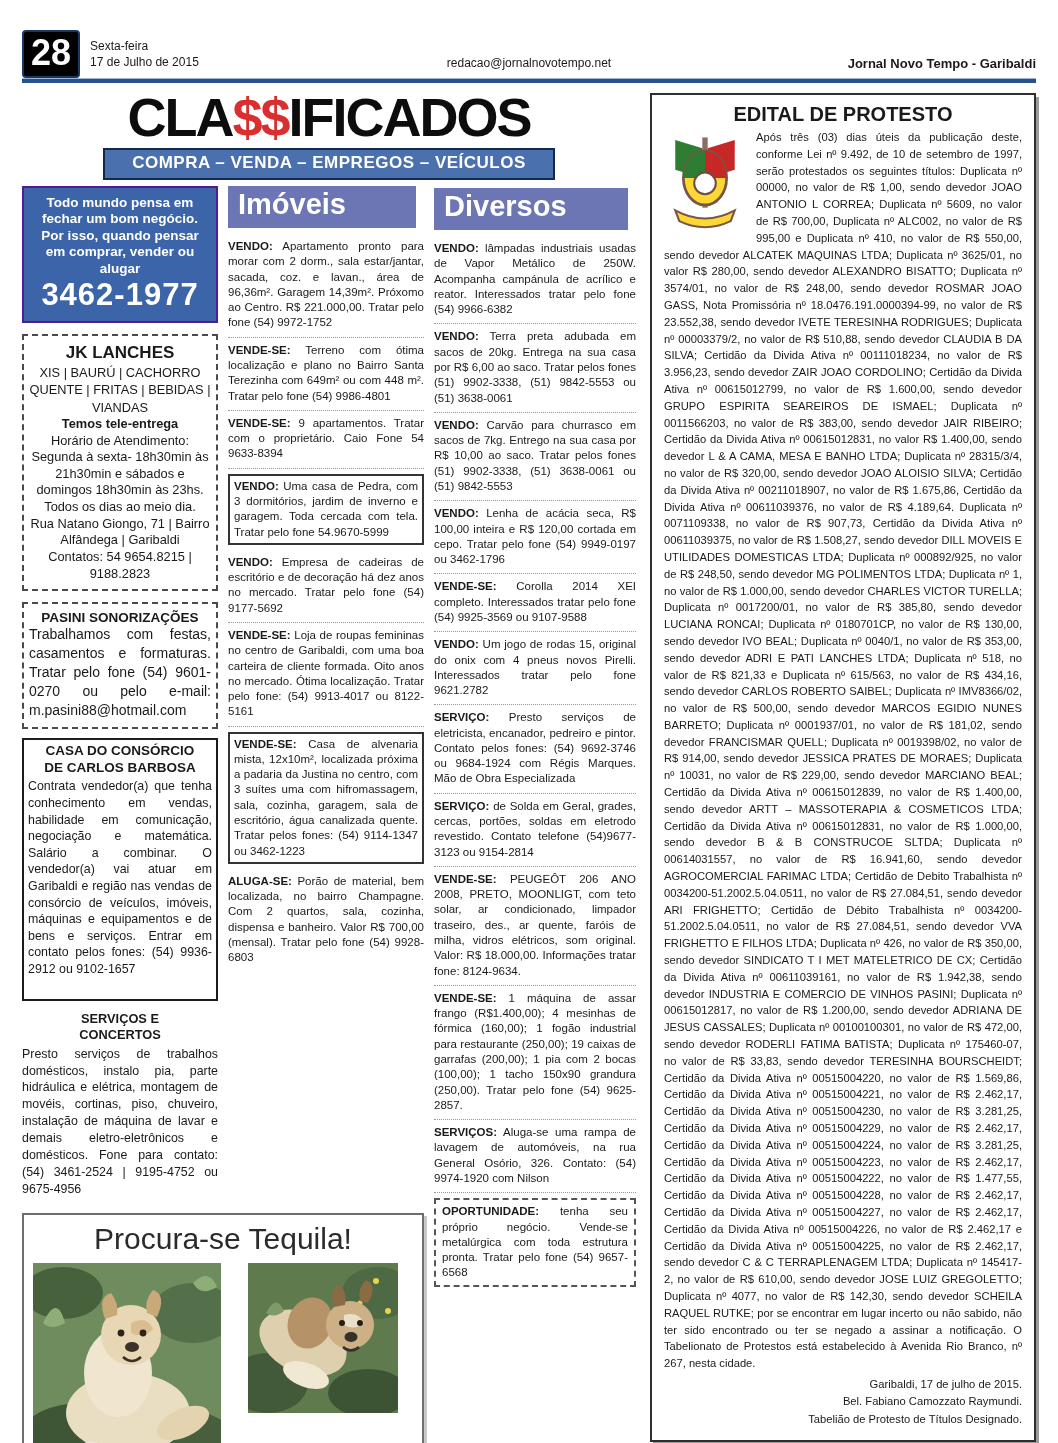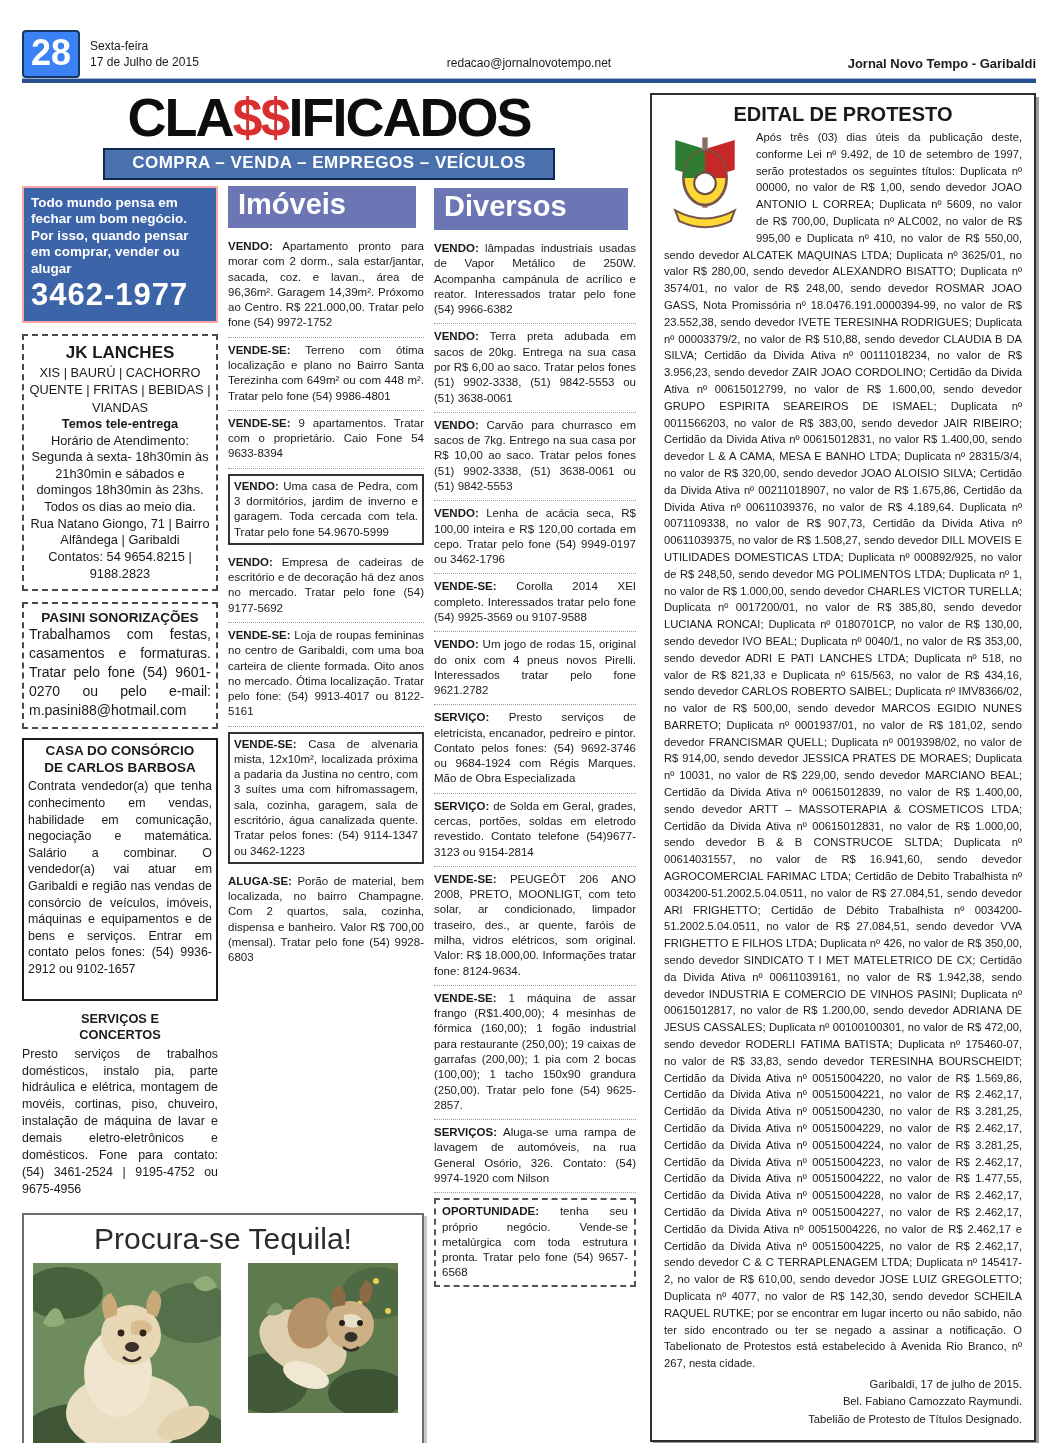--- a/index.html
+++ b/index.html
@@ -1,21 +1,21 @@
 <!DOCTYPE html>
 <html lang="pt"><head>
 <meta charset="utf-8">
 <style>
   * { margin:0; padding:0; box-sizing:border-box; }
   body { background:#e8e8e8; font-family:"Liberation Sans", sans-serif; color:#1a1a1a; }
   .page { width:1058px; height:1443px; background:#fff; margin:0 auto; position:relative; overflow:hidden; padding:0 22px; }
 
   
   .topbar { display:flex; align-items:center; padding-top:30px; position:relative; height:78px; }
-  .pagenum-box { background:#3b82f6; border:2px solid #173862; border-radius:4px; color:#fff;
+  .pagenum-box { background:#000000; border:2px solid #173862; border-radius:4px; color:#fff;
                  font-size:36px; font-weight:bold; line-height:40px; padding:1px 7px 3px; }
   .dateblock { margin-left:10px; font-size:12px; line-height:1.35; }
   .topbar-email { position:absolute; left:50%; transform:translateX(-50%); bottom:8px; font-size:12px; }
   .topbar-paper { margin-left:auto; align-self:flex-end; padding-bottom:7px; font-size:13px; font-weight:bold; }
   .header-rule { border-top:1px solid #9db1d2; border-bottom:4px solid #27518f; height:3px; }
 
   
   .main { display:flex; gap:14px; padding-top:2px; }
   .left-area { width:614px; flex:none; }
   .right-area { flex:1; padding-top:8px; }
@@ -38,21 +38,21 @@
   .sec-head { background:#6d76b4; color:#fff; font-weight:bold; font-size:29px; line-height:1.15;
               padding:2px 10px 7px; width:96%; margin-bottom:6px; }
 
   .ad { font-size:11.5px; line-height:1.33; text-align:justify; padding:5px 0 6px; border-bottom:1px dotted #999; }
   .ad:last-child { border-bottom:none; }
   .ad-label { font-weight:bold; }
   .ad.box-solid { border:2px solid #333; padding:3px 4px; margin:5px 0; }
   .ad.box-dashed { border:2px dashed #555; padding:4px 6px; margin:5px 0; }
 
   
-  .promo { background:#3c64a8; border:2px solid #fca5a5; color:#fff; text-align:left; padding:7px 7px 8px; }
+  .promo { background:#3c64a8; border:2px solid #4c1d95; color:#fff; text-align:center; padding:7px 7px 8px; }
   .promo-intro { font-weight:bold; font-size:13.5px; line-height:1.22; }
   .promo-inner { background:#fff; color:#101010; border:1px solid #b9c6dd; font-weight:bold;
                  margin:7px 1px; padding:5px 2px 7px; font-size:14.5px; line-height:1.3; }
   .promo-phone { font-size:31px; font-weight:bold; letter-spacing:1px; }
 
   .dash-box { border:2px dashed #4a4a4a; margin-top:11px; padding:6px 5px 7px; }
   .jk { text-align:center; font-size:12.8px; line-height:1.3; }
   .jk-title { font-weight:bold; font-size:17px; }
   .jk-menu { line-height:1.35; }
   .jk-tele { font-weight:bold; }

